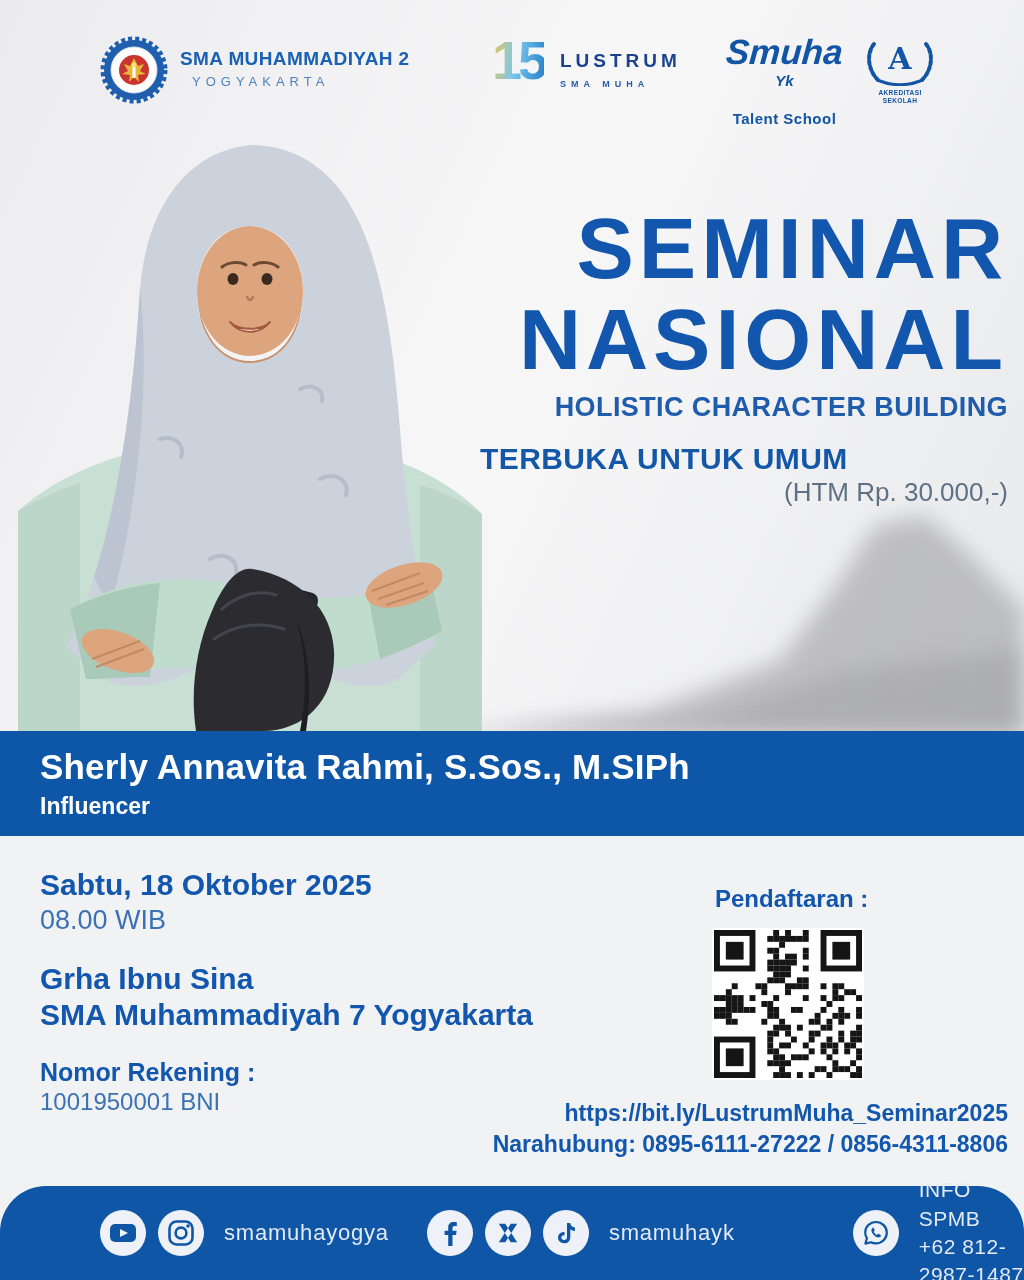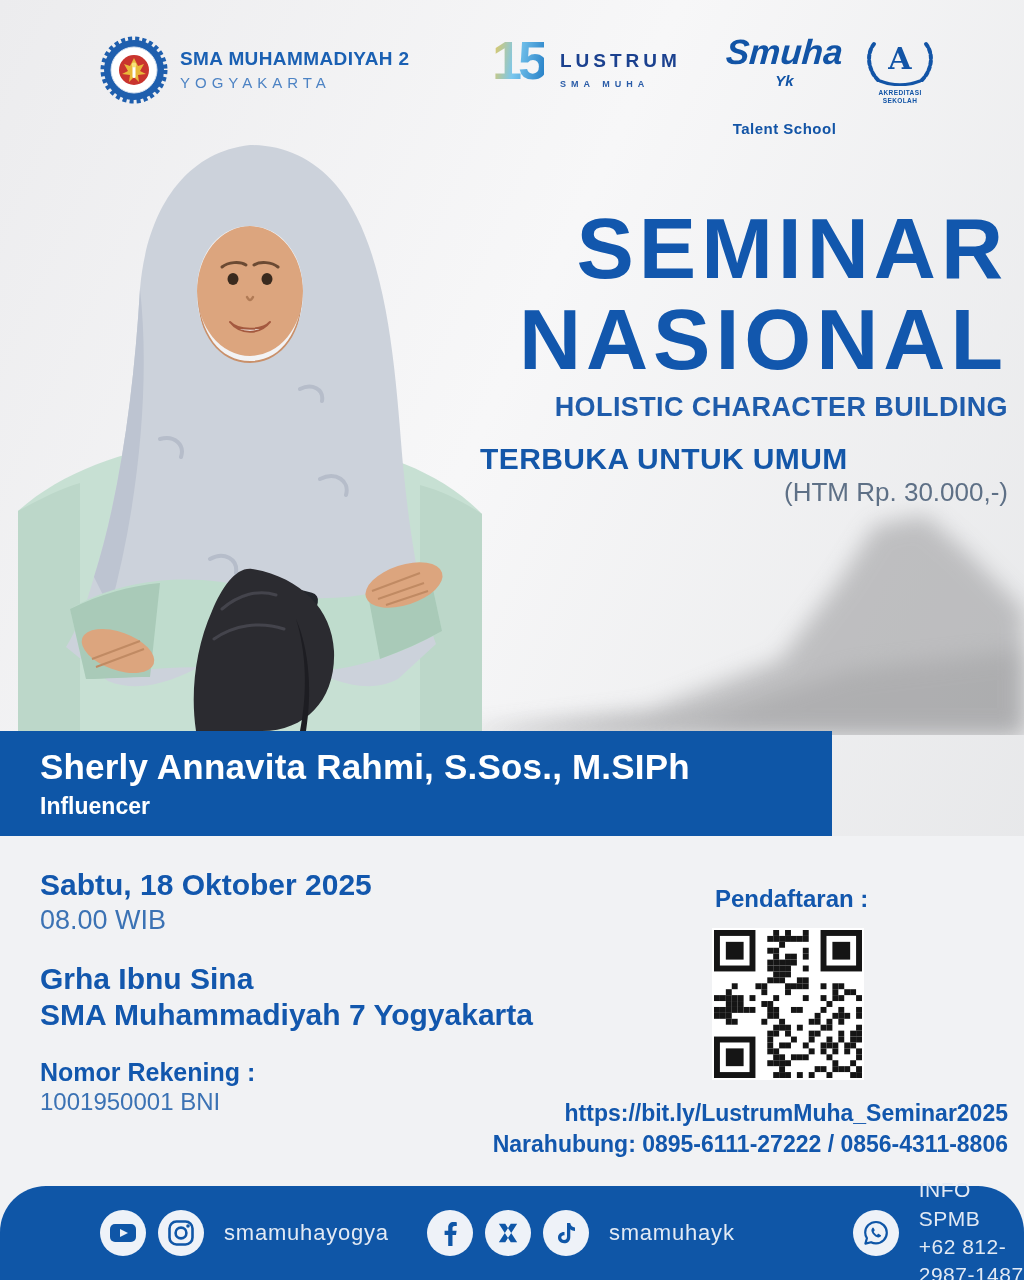--- a/index.html
+++ b/index.html
@@ -7,41 +7,41 @@
   body { font-family:"Liberation Sans", sans-serif; }
   #poster{
     position:relative; width:1024px; height:1280px; margin:0 auto;
     background:linear-gradient(115deg,#ececee 0%,#f7f7f8 42%,#e3e4e6 100%);
     overflow:hidden;
   }
   .abs{ position:absolute; }
 
   
   .school-name{ font-size:19px; font-weight:bold; color:#1a60b3; letter-spacing:.4px; }
-  .school-city{ font-size:15px; color:#4d83c4; letter-spacing:5px; margin-top:4px; }
+  .school-city{ font-size:13px; color:#4d83c4; letter-spacing:5px; margin-top:4px;margin-left:12px; }
   .lustrum-num{
     font-size:54px; font-weight:bold; letter-spacing:-4px; line-height:1;
     background:linear-gradient(100deg,#f2c94c 0%,#7ac7ee 45%,#2b84c9 95%);
     -webkit-background-clip:text; background-clip:text; color:transparent;
   }
   .lustrum-title{ font-size:19px; font-weight:bold; color:#1b418f; letter-spacing:4px; }
   .lustrum-sub{ font-size:9px; font-weight:bold; color:#2a5ca8; letter-spacing:5px; margin-top:7px; }
   .smuha-name{ font-size:35px; font-weight:bold; font-style:italic; color:#1254a6; transform:skewX(-4deg); display:inline-block; }
   .smuha-sup{ font-size:15px; font-weight:bold; font-style:italic; color:#1254a6; vertical-align:18px; }
-  .smuha-sub{ font-size:15px; font-weight:bold; color:#1254a6; text-align:center; margin-top:12px; letter-spacing:.5px; }
+  .smuha-sub{ font-size:15px; font-weight:bold; color:#1254a6; text-align:center; margin-top:2px; letter-spacing:.5px; }
   .accr-label{ font-size:6.5px; font-weight:bold; color:#1254a6; text-align:center; line-height:1.3; letter-spacing:.4px; }
 
   
   .hero-title{ font-weight:bold; color:#1257ad; font-size:86px; line-height:1; letter-spacing:5px; text-align:right; }
   .hero-sub{ font-weight:bold; color:#1f5cab; font-size:27px; text-align:right; letter-spacing:.4px; }
   .hero-open{ font-weight:bold; color:#1457a9; font-size:30px; text-align:left; letter-spacing:.4px; }
   .hero-fee{ color:#5e7086; font-size:26px; text-align:right; }
 
   
-  .band{ left:0; top:731px; width:832px; height:105px; background:#0e56a7; }
+  .band{ left:0; top:731px; width:1024px; height:105px; background:#0e56a7; }
   .speaker-name{ color:#fff; font-size:35px; font-weight:bold; letter-spacing:.2px; }
   .speaker-role{ color:#fff; font-size:23px; font-weight:bold; margin-top:6px; }
 
   
   .lower-bg{ left:0; top:836px; width:1024px; height:444px; background:#f1f2f4; }
   .txt-bold-blue{ color:#1257ad; font-weight:bold; }
   .txt-reg-blue{ color:#3b72b4; }
   .fs30{ font-size:30px; } .fs27{ font-size:27px; } .fs25{ font-size:25px; } .fs24{ font-size:24px; } .fs23{ font-size:23px; }
   .right{ text-align:right; }
 

